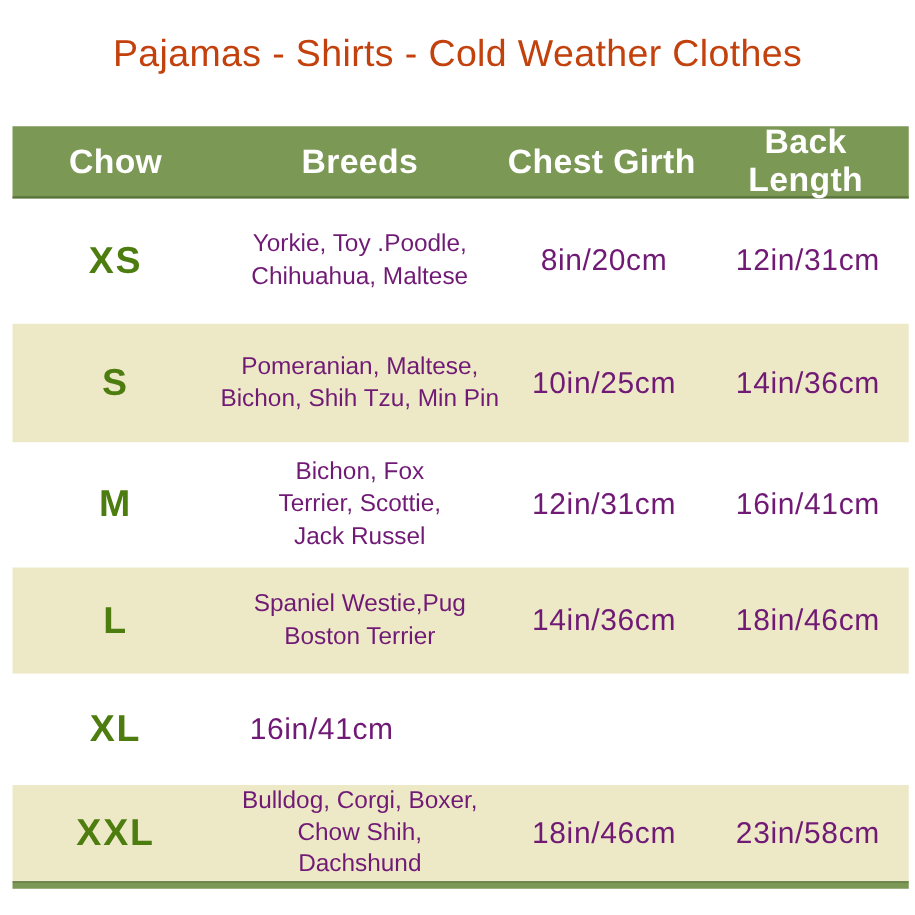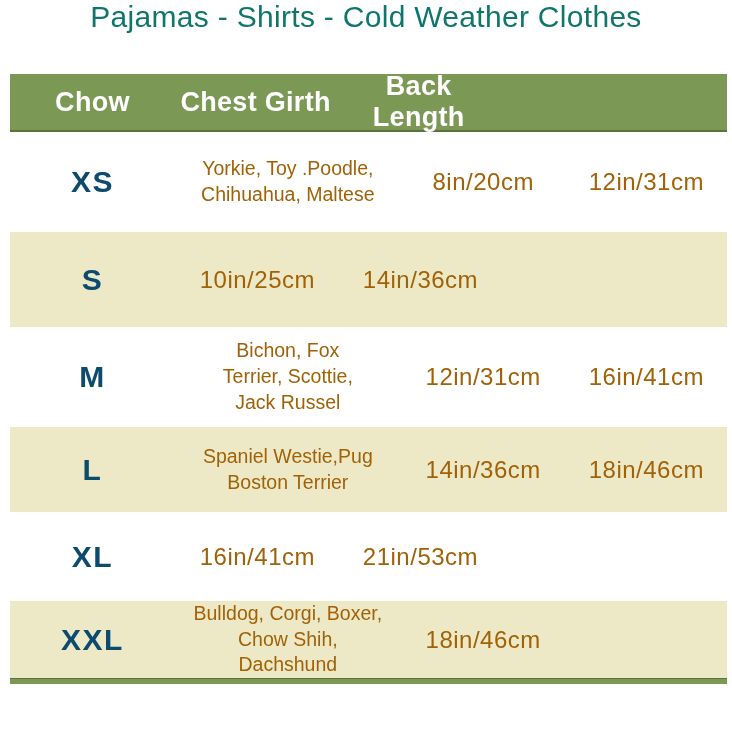--- a/index.html
+++ b/index.html
@@ -8,21 +8,22 @@
     width: 732px; height: 732px;
     font-family: "Liberation Sans", sans-serif;
     overflow: hidden;
   }
   .page { width: 732px; height: 732px; background: #ffffff; }
 
   .title {
     text-align: center;
     font-size: 30px;
     letter-spacing: 0.3px;
-    color: #0f766e;
+    color: #c2410c;
+    margin-top: 27px;
   }
 
   .size-table {
     margin: 40px 5px 0 10px;
     width: 717px;
   }
 
   .thead {
     display: flex;
     align-items: center;
@@ -46,26 +47,26 @@
 
   .t-row { display: flex; align-items: center; background: #ffffff; }
   .t-row.cream { background: #ede9c7; }
   .t-row:nth-of-type(1) { height: 67px; }
   .t-row:nth-of-type(2) { height: 100px; }
   .t-row:nth-of-type(3) { height: 95px; }
   .t-row:nth-of-type(4) { height: 100px; }
   .t-row:nth-of-type(5) { height: 85px; }
   .t-row:nth-of-type(6) { height: 89px; }
 
-  .td { text-align: center; color: #a16207; }
+  .td { text-align: center; color: #701a75; }
   .size-label {
     font-weight: bold;
     font-size: 30px;
     letter-spacing: 1.5px;
-    color: #0c4a6e;
+    color: #4d7c0f;
   }
   .breeds {
     font-size: 19.5px;
     line-height: 1.32;
     white-space: pre-line;
   }
   .measure {
     font-size: 24px;
     letter-spacing: 0.5px;
   }
@@ -80,34 +81,37 @@
 <body>
 
 <div class="page">
 
   <div class="title">Pajamas - Shirts - Cold Weather Clothes</div>
 
   <div class="size-table">
 
     <div class="thead">
       <div class="th col-size">Chow</div>
+      <div class="th col-breeds">Breeds</div>
       <div class="th col-chest">Chest Girth</div>
       <div class="th col-back">Back Length</div>
     </div>
 
     <div class="t-row">
       <div class="td col-size size-label">XS</div>
       <div class="td col-breeds breeds">Yorkie, Toy .Poodle,
 Chihuahua, Maltese</div>
       <div class="td col-back measure">8in/20cm</div>
       <div class="td col-chest measure">12in/31cm</div>
     </div>
 
     <div class="t-row cream">
       <div class="td col-size size-label">S</div>
+      <div class="td col-breeds breeds">Pomeranian, Maltese,
+Bichon, Shih Tzu, Min Pin</div>
       <div class="td col-back measure">10in/25cm</div>
       <div class="td col-chest measure">14in/36cm</div>
     </div>
 
     <div class="t-row">
       <div class="td col-size size-label">M</div>
       <div class="td col-breeds breeds">Bichon, Fox
 Terrier, Scottie,
 Jack Russel</div>
       <div class="td col-back measure">12in/31cm</div>
@@ -118,27 +122,27 @@
       <div class="td col-size size-label">L</div>
       <div class="td col-breeds breeds">Spaniel Westie,Pug
 Boston Terrier</div>
       <div class="td col-back measure">14in/36cm</div>
       <div class="td col-chest measure">18in/46cm</div>
     </div>
 
     <div class="t-row">
       <div class="td col-size size-label">XL</div>
       <div class="td col-back measure">16in/41cm</div>
-      <div class="td col-chest measure">21in/53cm</div>
     </div>
 
     <div class="t-row cream">
       <div class="td col-size size-label">XXL</div>
       <div class="td col-breeds breeds">Bulldog, Corgi, Boxer,
 Chow Shih,
 Dachshund</div>
       <div class="td col-back measure">18in/46cm</div>
+      <div class="td col-chest measure">23in/58cm</div>
     </div>
 
     <div class="bottom-bar"></div>
 
   </div>
 </div>
 
 </body></html>

